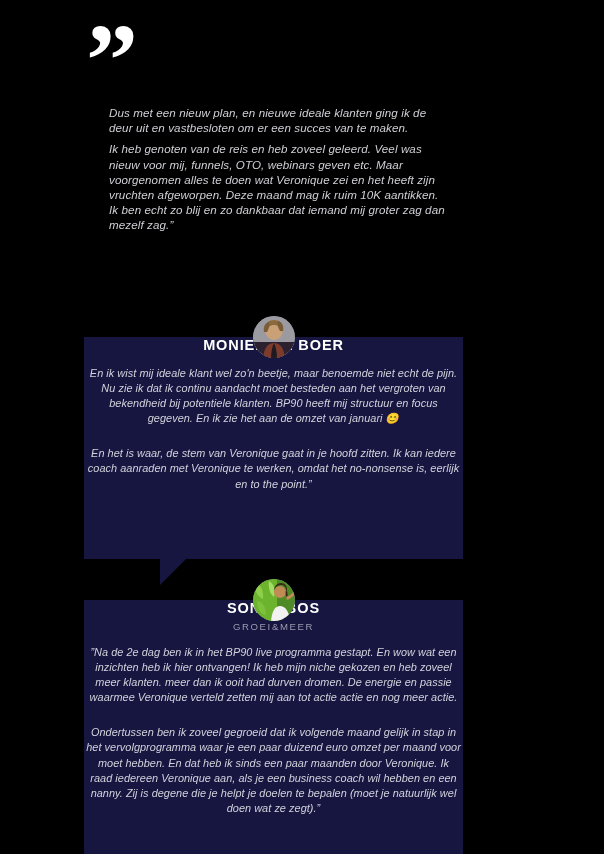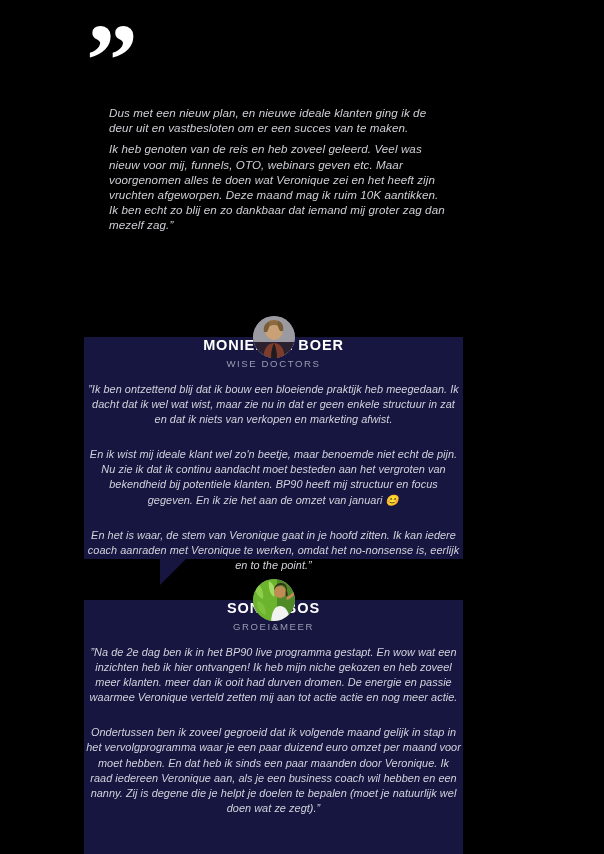--- a/index.html
+++ b/index.html
@@ -133,24 +133,22 @@
           <path d="M12 13c0-6 4-9 9-9s9 3 9 9c0 2-1 3-2 2 0-4-3-6-7-6s-7 2-9 7z" fill="#8b6a3f"></path>
           <path d="M11 16c-1-5 1-9 5-10 1 3 0 7-2 10z" fill="#7a5c36"></path>
           <path d="M30 15c1-5-1-9-5-10-1 3 0 7 2 10z" fill="#7a5c36"></path>
           <path d="M10 42c1-10 5-15 11-15s10 5 11 15z" fill="#7d3b2c"></path>
           <path d="M21 27c-2 4-3 10-3 15h6c0-5-1-11-3-15z" fill="#1d1a22"></path>
         </g>
       </svg>
     </div>
 
     <div class="card-name">MONIEK DE BOER</div>
-    <div class="card-company">WISE DOCTORS</div>
 
     <div class="card-body">
-      <p>”Ik ben ontzettend blij dat ik bouw een bloeiende praktijk heb meegedaan. Ik dacht dat ik wel wat wist, maar zie nu in dat er geen enkele structuur in zat en dat ik niets van verkopen en marketing afwist.</p>
       <p>En ik wist mij ideale klant wel zo'n beetje, maar benoemde niet echt de pijn. Nu zie ik dat ik continu aandacht moet besteden aan het vergroten van bekendheid bij potentiele klanten. BP90 heeft mij structuur en focus gegeven. En ik zie het aan de omzet van januari 😊</p>
       <p>En het is waar, de stem van Veronique gaat in je hoofd zitten. Ik kan iedere coach aanraden met Veronique te werken, omdat het no-nonsense is, eerlijk en to the point.”</p>
     </div>
   </div>
 
   <div class="card" id="card-sonja">
     <div class="card-tail"></div>
 
     <div class="avatar">
       <svg viewBox="0 0 42 42" xmlns="http://www.w3.org/2000/svg" aria-hidden="true">

